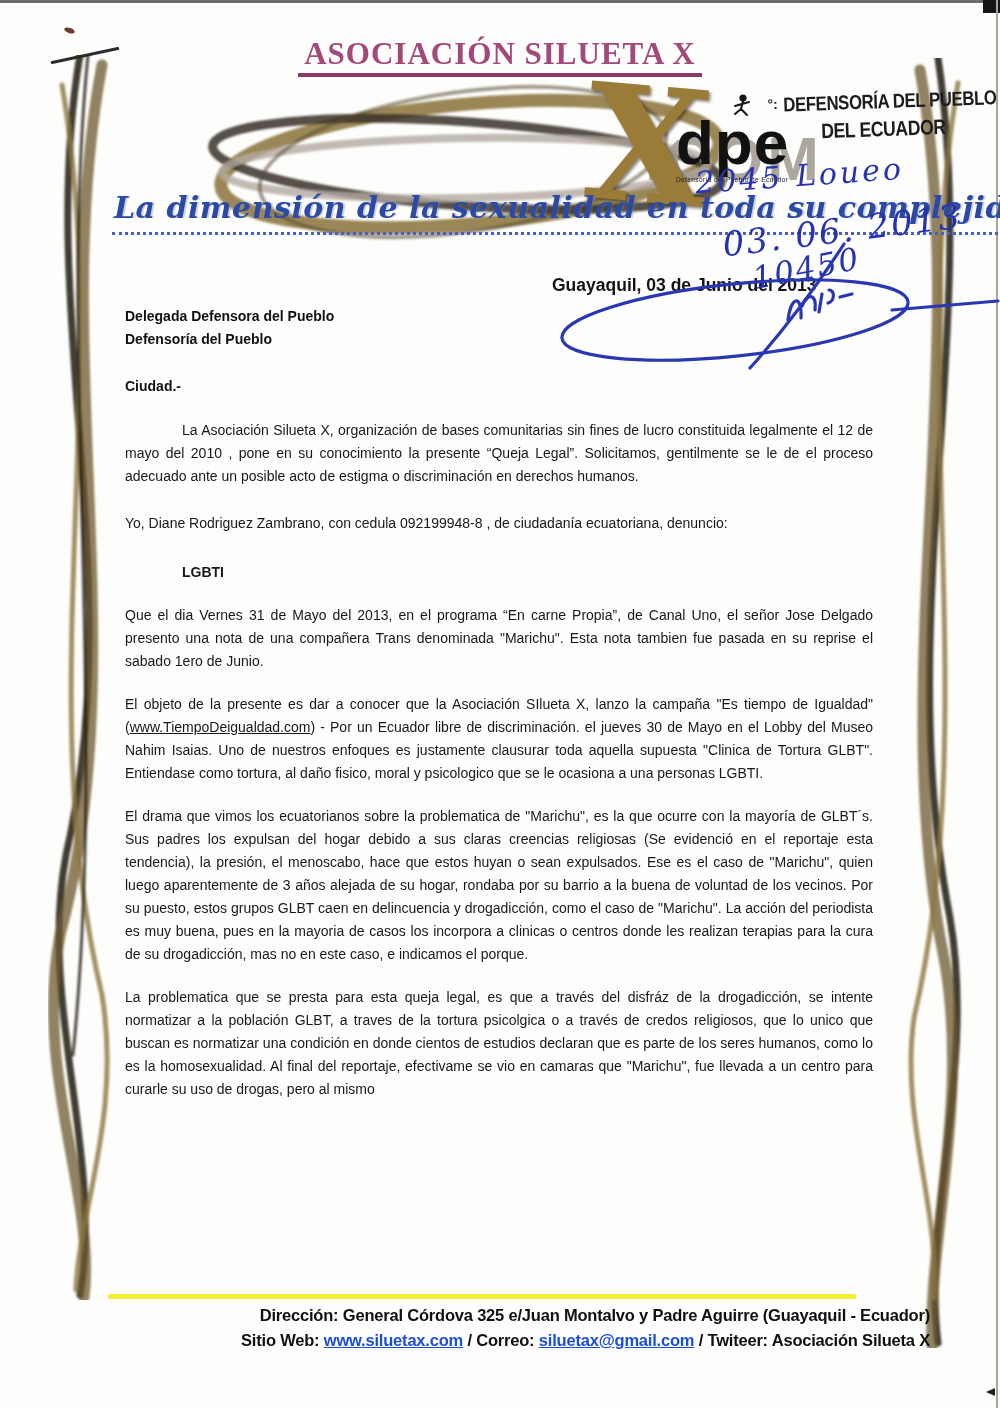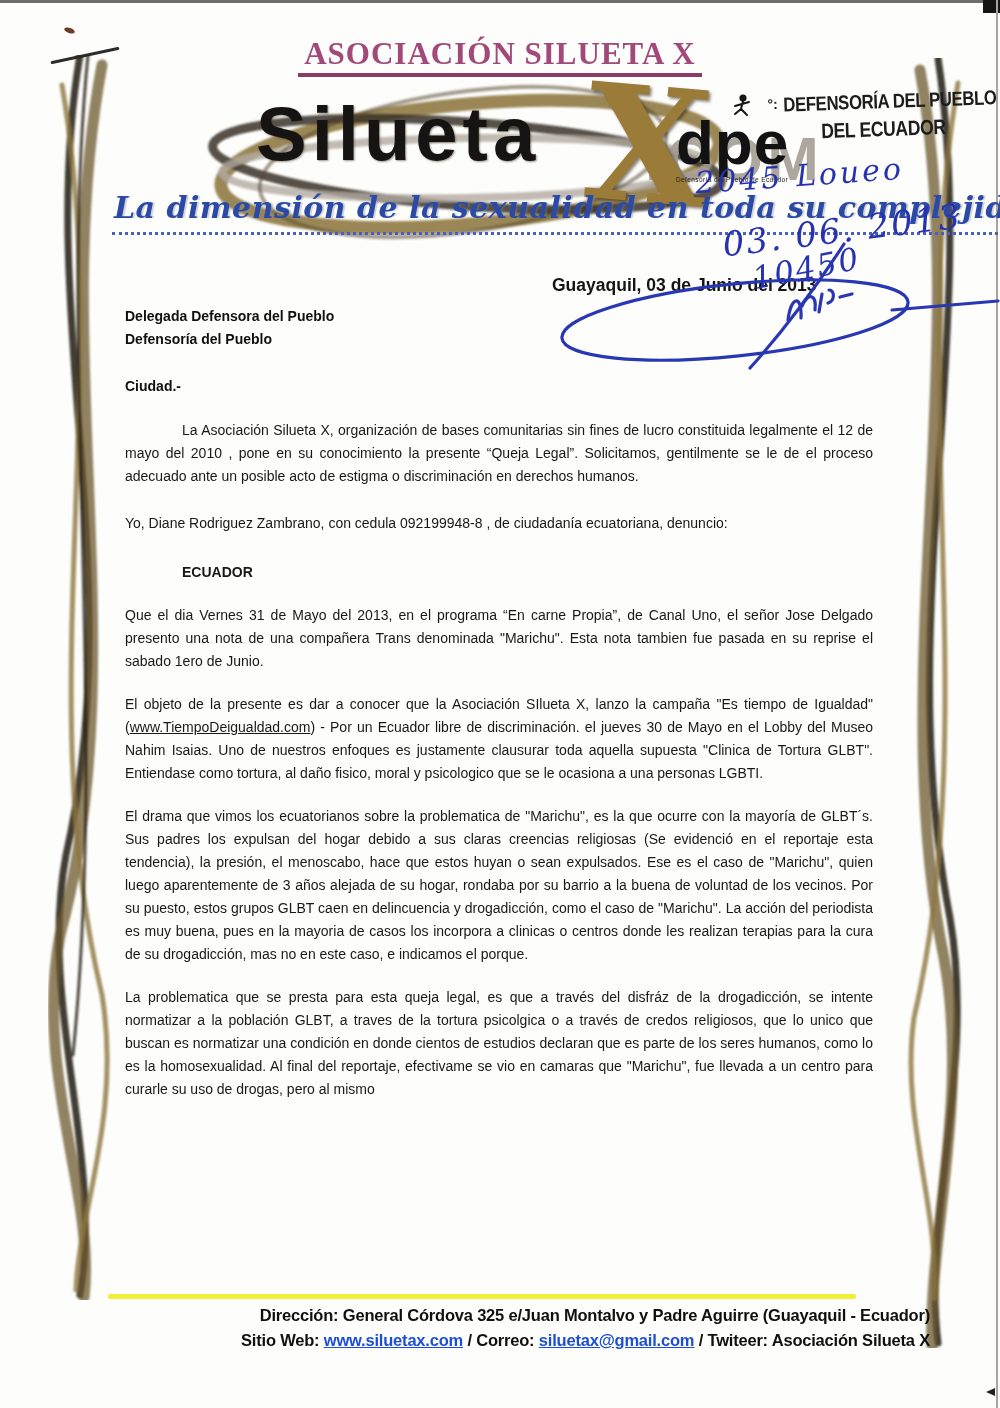--- a/index.html
+++ b/index.html
@@ -130,21 +130,20 @@
           <feGaussianBlur stdDeviation="1.1"></feGaussianBlur>
         </filter>
       </defs>
     <g filter="url(#soft3)" fill="none">
       <ellipse cx="265" cy="88" rx="250" ry="60" stroke="#8a7338" stroke-width="13" opacity=".85" transform="rotate(-5 265 88)"></ellipse>
       <ellipse cx="262" cy="88" rx="255" ry="42" stroke="#3b3328" stroke-width="9" opacity=".85" transform="rotate(4 262 88)"></ellipse>
       <ellipse cx="260" cy="92" rx="243" ry="30" stroke="#b3aba1" stroke-width="8" opacity=".8" transform="rotate(-1 260 92)"></ellipse>
       <ellipse cx="258" cy="86" rx="205" ry="70" stroke="#5a4c33" stroke-width="4" opacity=".55" transform="rotate(-8 258 86)"></ellipse>
     </g>
   </svg>
-  <div class="logo-word">Silueta</div>
   <div class="logo-x">X</div>
   <div class="logo-com">.COM</div>
 
   <div class="dpe-block">
     <svg class="dpe-figure" width="20" height="28" viewBox="0 0 20 28">
       <g stroke="#151515" stroke-width="2" fill="none" stroke-linecap="round">
         <circle cx="11" cy="4" r="2.6" fill="#151515"></circle>
         <path d="M11,7 L9,15 M9,15 L3,20 M9,15 L15,21 M10,10 L3,12 M10,10 L17,8"></path>
       </g>
     </svg>
@@ -177,21 +176,21 @@
 
   <div class="letter-body">
     <p class="bold">Delegada Defensora del Pueblo</p>
     <p class="bold">Defensoría del Pueblo</p>
     <p class="bold city">Ciudad.-</p>
 
     <p class="para para-first">La Asociación Silueta X, organización de bases comunitarias sin fines de lucro constituida legalmente el 12 de mayo del 2010 , pone en su conocimiento la presente “Queja Legal”. Solicitamos, gentilmente se le de el proceso adecuado ante un posible acto de estigma o discriminación en derechos humanos.</p>
 
     <p class="para para-denuncio">Yo, Diane Rodriguez Zambrano, con cedula 092199948-8 , de ciudadanía ecuatoriana, denuncio:</p>
 
-    <p class="hechos">ECUADOR</p>
+    <p class="hechos">LGBTI</p>
 
     <p class="para">Que el dia Vernes 31 de Mayo del 2013, en el programa “En carne Propia”, de Canal Uno, el señor Jose Delgado presento una nota de una compañera Trans denominada "Marichu". Esta nota tambien fue pasada en su reprise el sabado 1ero de Junio.</p>
 
     <p class="para"><span>El objeto de la presente es dar a conocer que la Asociación SIlueta X, lanzo la campaña "Es tiempo de Igualdad" (</span><span class="inline-link">www.TiempoDeigualdad.com</span><span>) - Por un Ecuador libre de discriminación. el jueves 30 de Mayo en el Lobby del Museo Nahim Isaias. Uno de nuestros enfoques es justamente clausurar toda aquella supuesta "Clinica de Tortura GLBT". Entiendase como tortura, al daño fisico, moral y psicologico que se le ocasiona a una personas LGBTI.</span></p>
 
     <p class="para">El drama que vimos los ecuatorianos sobre la problematica de "Marichu", es la que ocurre con la mayoría de GLBT´s. Sus padres los expulsan del hogar debido a sus claras creencias religiosas (Se evidenció en el reportaje esta tendencia), la presión, el menoscabo, hace que estos huyan o sean expulsados. Ese es el caso de "Marichu", quien luego aparentemente de 3 años alejada de su hogar, rondaba por su barrio a la buena de voluntad de los vecinos. Por su puesto, estos grupos GLBT caen en delincuencia y drogadicción, como el caso de "Marichu". La acción del periodista es muy buena, pues en la mayoria de casos los incorpora a clinicas o centros donde les realizan terapias para la cura de su drogadicción, mas no en este caso, e indicamos el porque.</p>
 
     <p class="para">La problematica que se presta para esta queja legal, es que a través del disfráz de la drogadicción, se intente normatizar a la población GLBT, a traves de la tortura psicolgica o a través de credos religiosos, que lo unico que buscan es normatizar una condición en donde cientos de estudios declaran que es parte de los seres humanos, como lo  es la homosexualidad. Al final del reportaje, efectivame se vio en camaras que "Marichu", fue llevada a un centro para curarle su uso de drogas, pero al mismo</p>
   </div>
 

